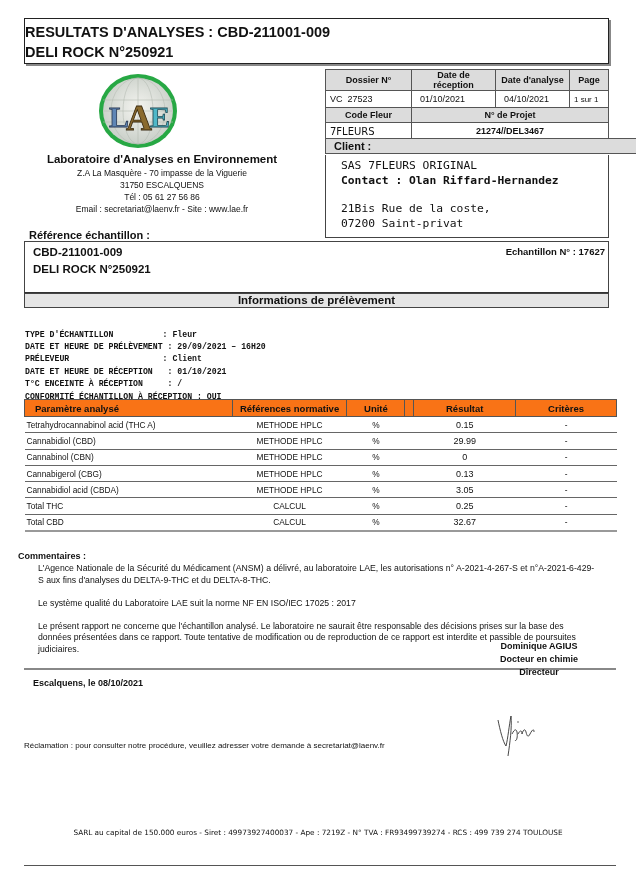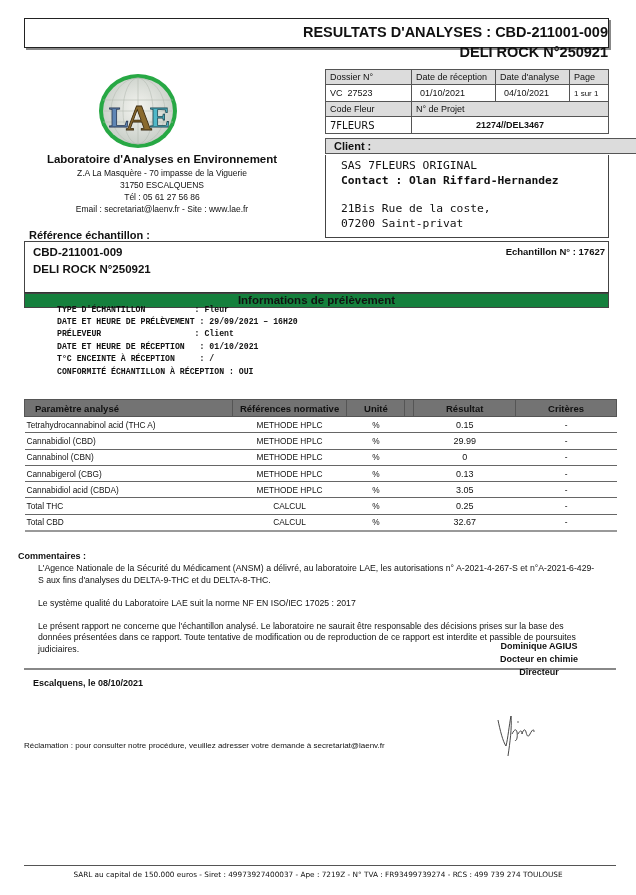--- a/index.html
+++ b/index.html
@@ -1,28 +1,28 @@
 <!DOCTYPE html>
 <html><head>
 <meta charset="utf-8">
 <style>
   * { box-sizing: border-box; margin: 0; padding: 0; }
   html, body { width: 636px; height: 895px; background: #fff; overflow: hidden; }
   body { position: relative; font-family: "Liberation Sans", sans-serif; color: #111; }
   .abs { position: absolute; }
 
   
-  #title-box { left: 24px; top: 18px; width: 585px; height: 30px; border: 1.5px solid #222; text-align: right; box-shadow: 2px 2px 0 #888; }
+  #title-box { left: 24px; top: 18px; width: 585px; height: 46px; border: 1.5px solid #222; text-align: left; box-shadow: 2px 2px 0 #888; }
   #title-box div { font-weight: bold; font-size: 14.5px; line-height: 20px; }
   #title-box .l1 { margin-top: 3px; }
 
   
   #info-table { left: 325px; top: 69px; width: 284px; border-collapse: collapse; font-size: 9px; }
   #info-table td { border: 1px solid #555; height: 15px; padding: 0 4px; }
-  #info-table td.h { background: #dcdcdc; font-weight: normal; text-align: left; }
+  #info-table td.h { background: #dcdcdc; font-weight: bold; text-align: center; }
   #info-table .val { height: 17px; }
 
   
   #client-head { left: 325px; top: 138px; width: 324px; height: 16px; background: #dcdcdc; border: 1px solid #555; font-weight: bold; font-size: 11px; padding-left: 8px; line-height: 14px; }
   #client-body { left: 325px; top: 155px; width: 284px; height: 83px; border: 1px solid #444; border-top: none; font-family: "DejaVu Sans Mono", monospace; font-size: 11.3px; padding: 4px 15px; line-height: 14.5px; }
   #client-body .bold { font-weight: bold; }
   #client-body .gap { height: 14px; }
 
   
   #logo { left: 97px; top: 72px; width: 82px; height: 78px; }
@@ -30,28 +30,28 @@
   #lab-block .lab-name { font-weight: bold; font-size: 11.5px; line-height: 14px; margin-bottom: 1px; }
 
   #ref-label { left: 29px; top: 229px; font-weight: bold; font-size: 11px; }
 
   
   #ref-box { left: 24px; top: 241px; width: 585px; height: 52px; border: 1px solid #444; border-bottom: 1.5px solid #333; }
   #ref-box .r1 { position: absolute; left: 8px; top: 4px; font-weight: bold; font-size: 11.5px; }
   #ref-box .r2 { position: absolute; left: 8px; top: 21px; font-weight: bold; font-size: 11.5px; }
   #ref-box .ech { position: absolute; right: 3px; top: 4px; font-weight: bold; font-size: 9.5px; }
 
-  #prel-head { left: 24px; top: 293px; width: 585px; height: 15px; background: #15803d; border: 1px solid #444; text-align: center; font-weight: bold; font-size: 11.5px; line-height: 13px; }
-
-  
-  #prel-info { left: 25px; top: 304px; font-family: "Liberation Mono", monospace; font-weight: bold; font-size: 8.2px; line-height: 12.2px; white-space: pre; margin-left: 32px; }
+  #prel-head { left: 24px; top: 293px; width: 585px; height: 15px; background: #e5e5e5; border: 1px solid #444; text-align: center; font-weight: bold; font-size: 11.5px; line-height: 13px; }
+
+  
+  #prel-info { left: 25px; top: 329px; font-family: "Liberation Mono", monospace; font-weight: bold; font-size: 8.2px; line-height: 12.2px; white-space: pre; }
 
   
   #res-table { left: 24px; top: 399px; width: 593px; border-collapse: collapse; font-size: 8.3px; }
-  #res-table th { background: #737373; border: 1px solid #555; height: 17px; font-weight: bold; font-size: 9.5px; }
+  #res-table th { background: #f97316; border: 1px solid #555; height: 17px; font-weight: bold; font-size: 9.5px; }
   #res-table th.first { text-align: left; padding-left: 10px; }
   #res-table td { height: 16.3px; border-bottom: 1px solid #666; text-align: center; }
   #res-table td.first { text-align: left; padding-left: 2px; }
   #res-table tr:last-child td { border-bottom: 2px solid #999; }
   #res-table td.res { font-size: 9px; }
   #res-table col.c1 { width: 208px; }
   #res-table col.c2 { width: 115px; }
   #res-table col.c3 { width: 58px; }
   #res-table col.c3b { width: 9px; }
   #res-table col.c4 { width: 102px; }
@@ -62,21 +62,21 @@
   #comm-body { left: 38px; top: 563px; width: 560px; font-size: 8.7px; line-height: 11.5px; }
   #comm-body p { margin-bottom: 11.5px; }
 
   #sep1 { left: 24px; top: 668px; width: 592px; height: 2px; background: #888; }
   #sign-date { left: 33px; top: 678px; font-weight: bold; font-size: 9px; }
   #signer { left: 484px; top: 640px; width: 110px; text-align: center; font-weight: bold; font-size: 9px; line-height: 13px; }
   #signature { left: 494px; top: 712px; width: 45px; height: 48px; }
   #reclam { left: 24px; top: 741px; font-size: 8px; }
 
   #sep2 { left: 24px; top: 865px; width: 592px; height: 1px; background: #555; }
-  #footer { left: 0; top: 870px; width: 636px; text-align: center; font-family: "DejaVu Sans", sans-serif; font-size: 7.3px; }
+  #footer { left: 0; top: 828px; width: 636px; text-align: center; font-family: "DejaVu Sans", sans-serif; font-size: 7.3px; }
 </style>
 </head>
 <body>
 
 <div id="title-box" class="abs">
   <div class="l1">RESULTATS D'ANALYSES : CBD-211001-009</div>
   <div>DELI ROCK N°250921</div>
 </div>
 
 <svg id="logo" class="abs" viewBox="0 0 82 78">

